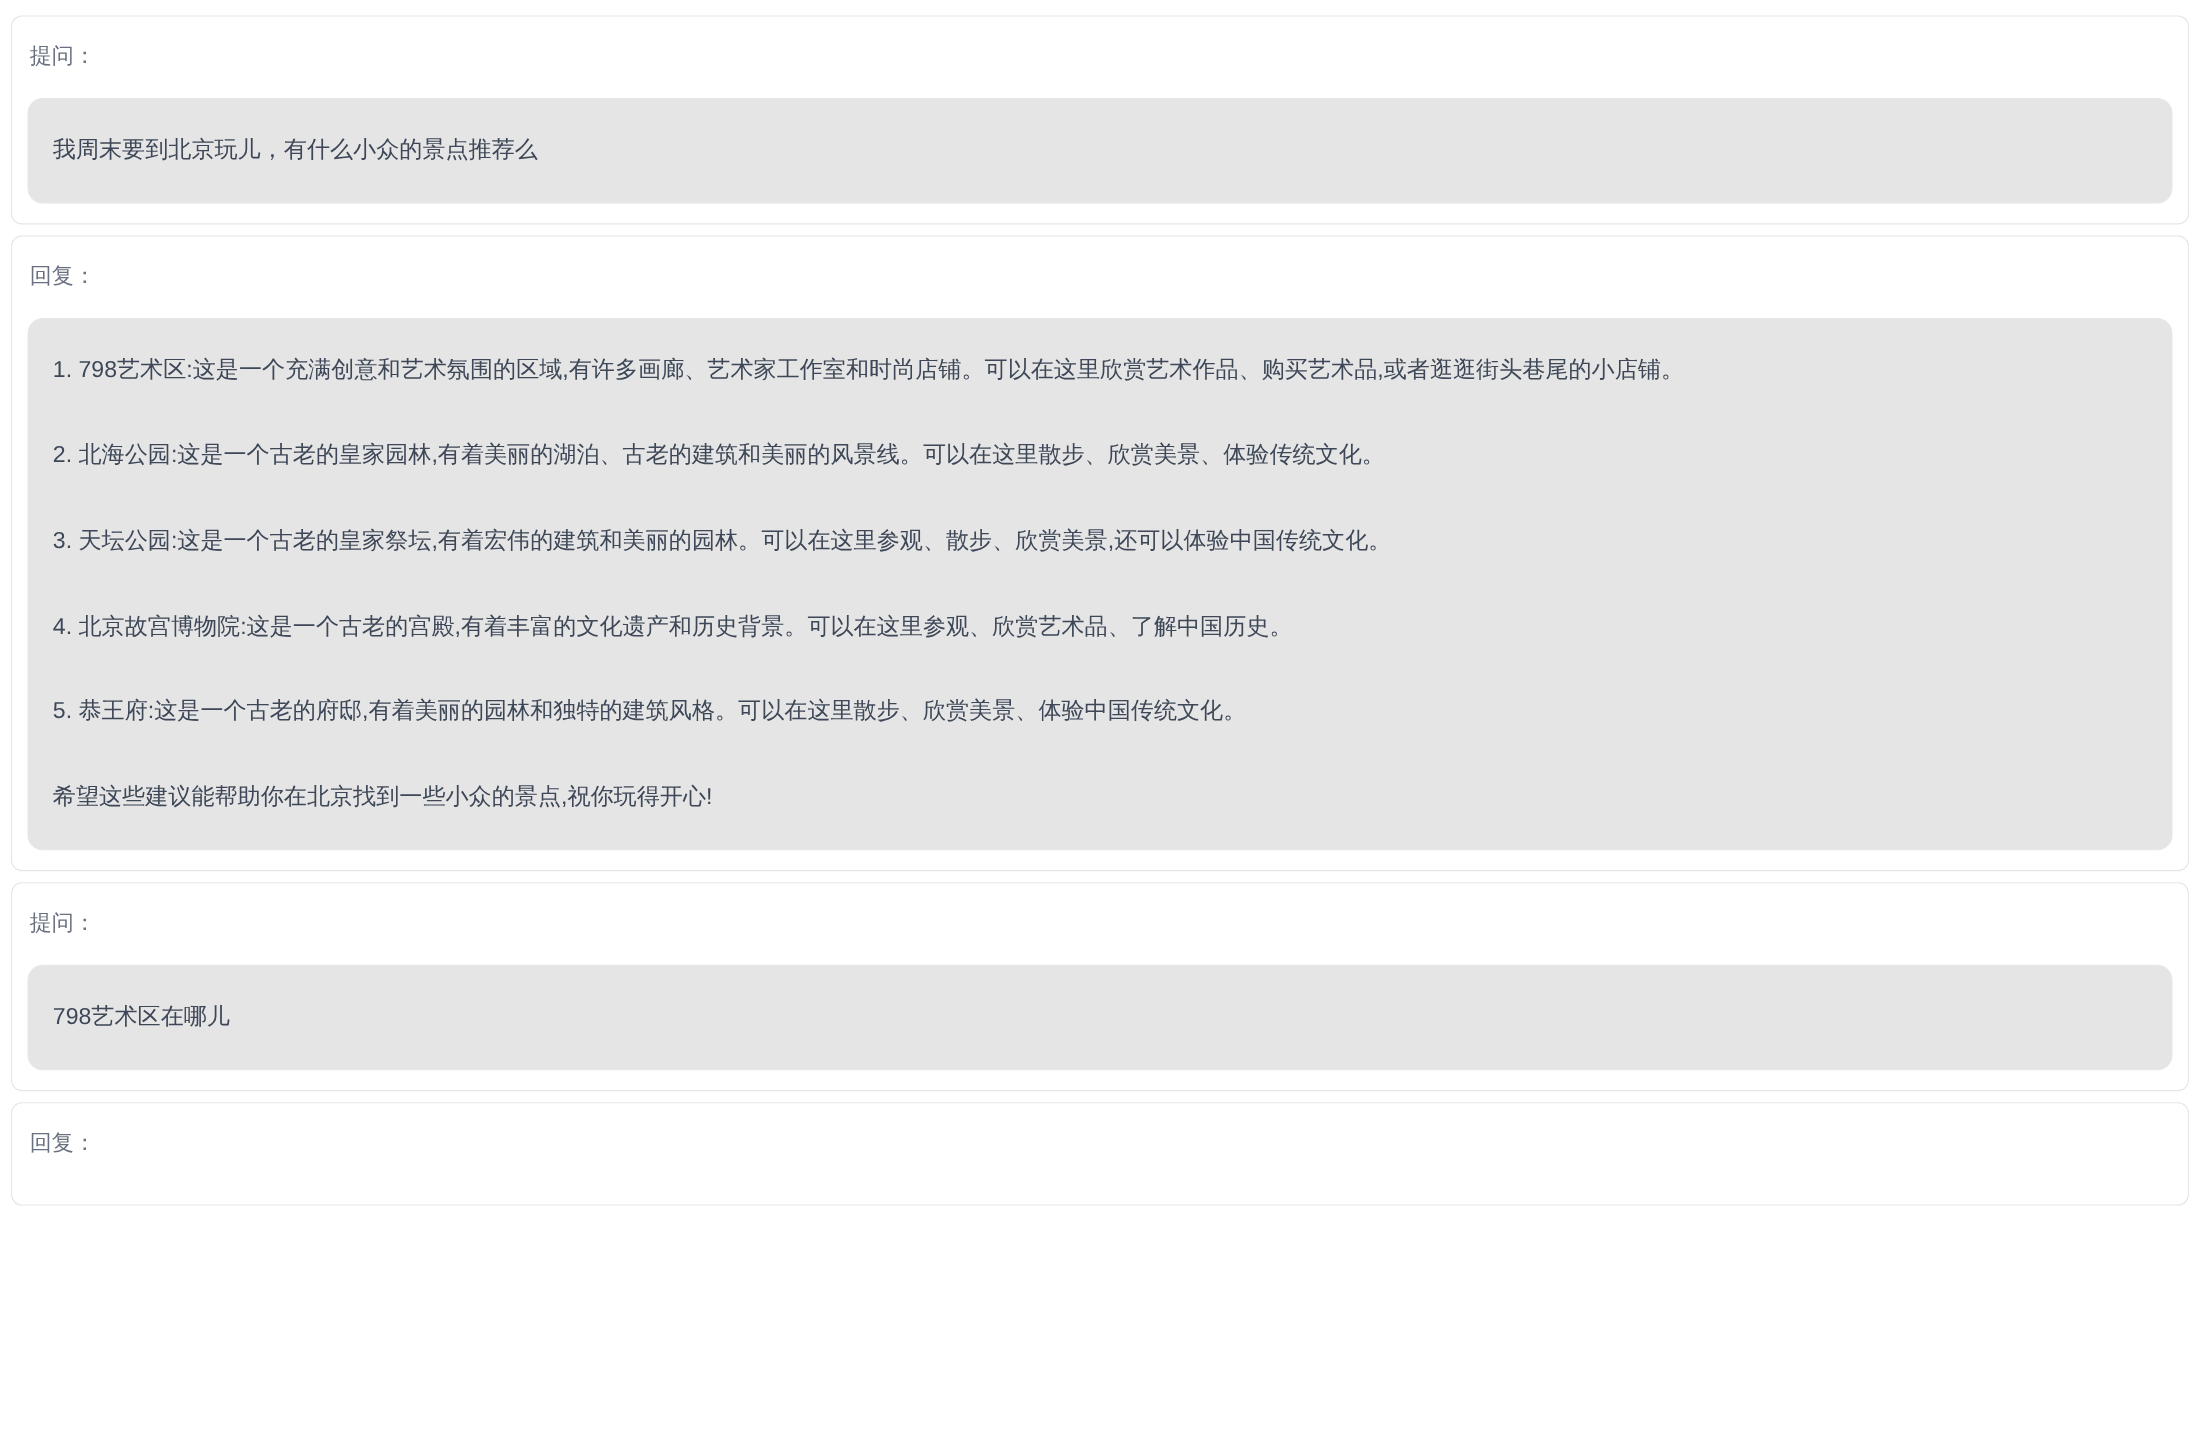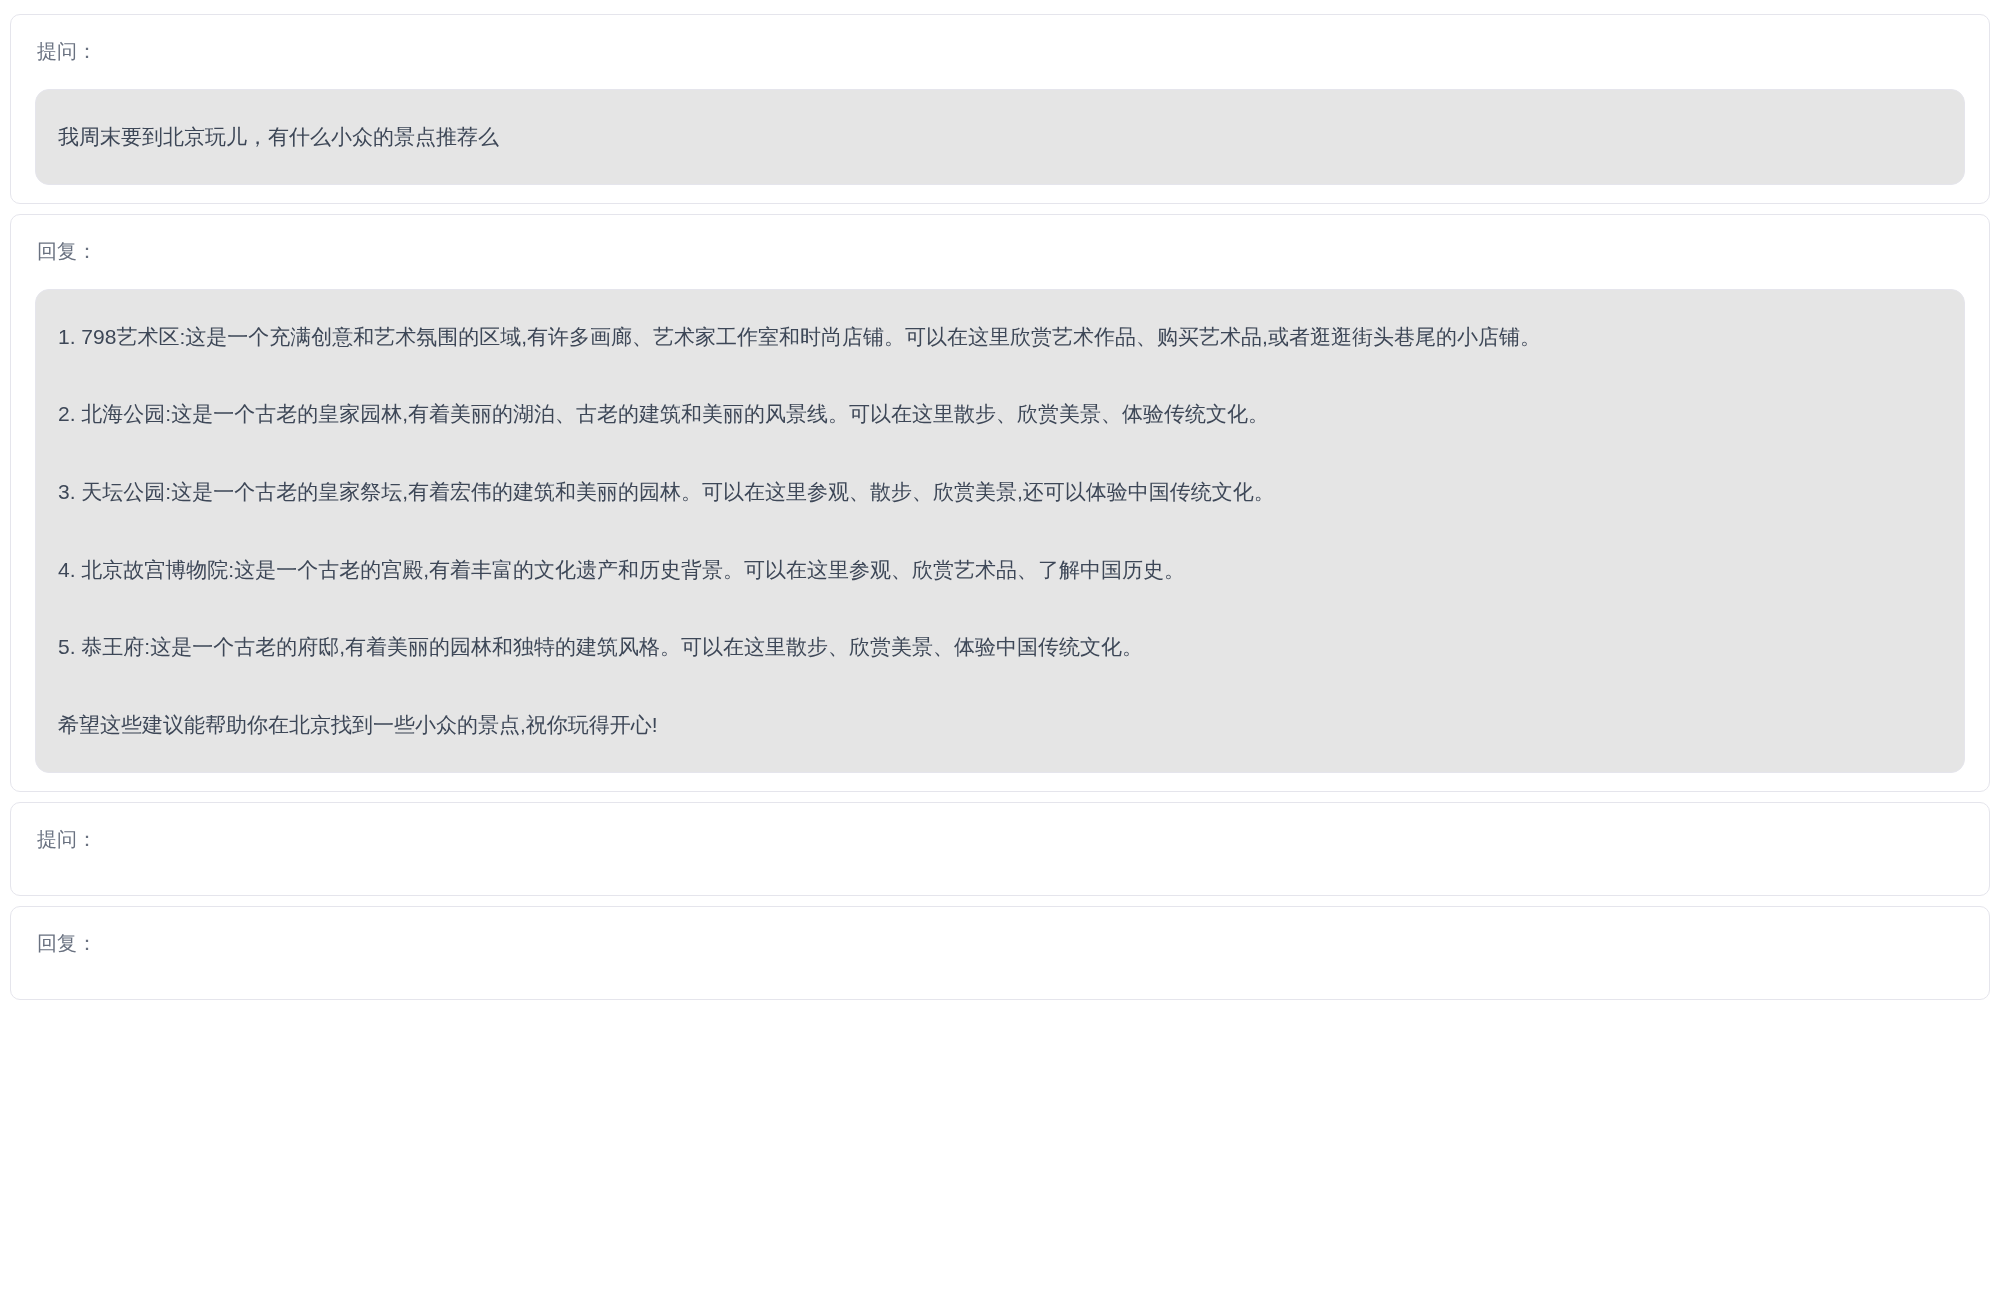--- a/index.html
+++ b/index.html
@@ -8,21 +8,21 @@
     width: 2000px;
     min-height: 1308px;
     background: #ffffff;
     padding: 14px 10px 12px;
     font-family: "Liberation Sans", sans-serif;
   }
   .card {
     background: #ffffff;
     border: 1px solid #e5e5ec;
     border-radius: 10px;
-    padding: 24px 24px 18px;
+    padding: 24px 14px 18px;
     margin-bottom: 10px;
   }
   .card:last-child { margin-bottom: 0; }
   .field-label {
     font-size: 20px;
     line-height: 1.2;
     color: #697180;
     margin: 0 2px 26px 2px;
   }
   .text-box {
@@ -59,19 +59,22 @@
       <p>2. 北海公园:这是一个古老的皇家园林,有着美丽的湖泊、古老的建筑和美丽的风景线。可以在这里散步、欣赏美景、体验传统文化。</p>
       <p>3. 天坛公园:这是一个古老的皇家祭坛,有着宏伟的建筑和美丽的园林。可以在这里参观、散步、欣赏美景,还可以体验中国传统文化。</p>
       <p>4. 北京故宫博物院:这是一个古老的宫殿,有着丰富的文化遗产和历史背景。可以在这里参观、欣赏艺术品、了解中国历史。</p>
       <p>5. 恭王府:这是一个古老的府邸,有着美丽的园林和独特的建筑风格。可以在这里散步、欣赏美景、体验中国传统文化。</p>
       <p>希望这些建议能帮助你在北京找到一些小众的景点,祝你玩得开心!</p>
     </div>
   </section>
 
   <section class="card">
     <div class="field-label">提问：</div>
+    <div class="text-box">
+      <p>798艺术区在哪儿</p>
+    </div>
   </section>
 
   <section class="card">
     <div class="field-label">回复：</div>
   </section>
 
 </main>
 
 </body></html>

